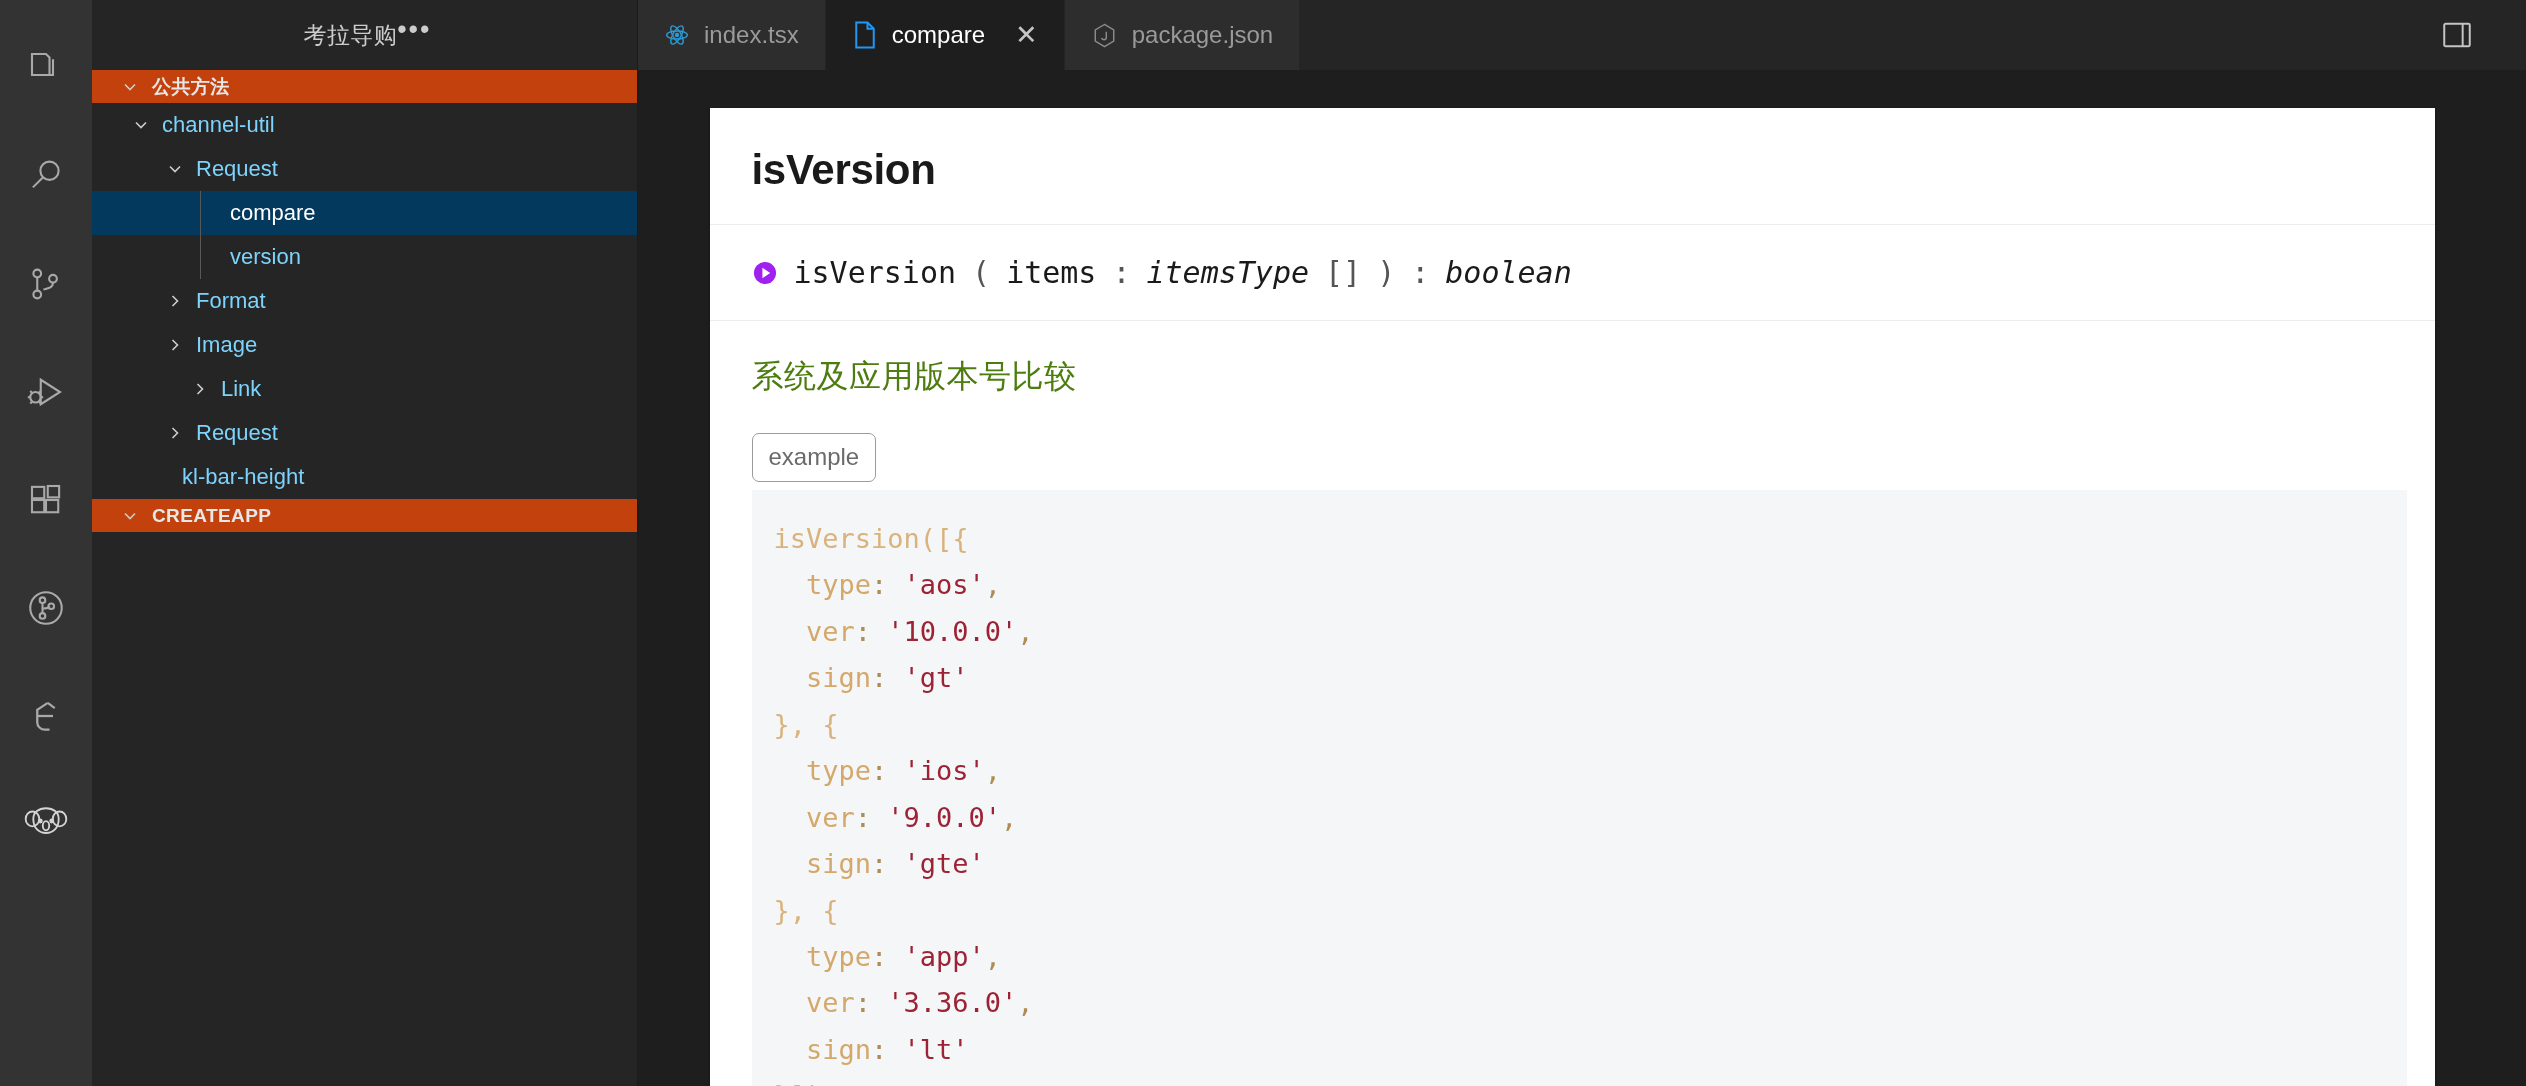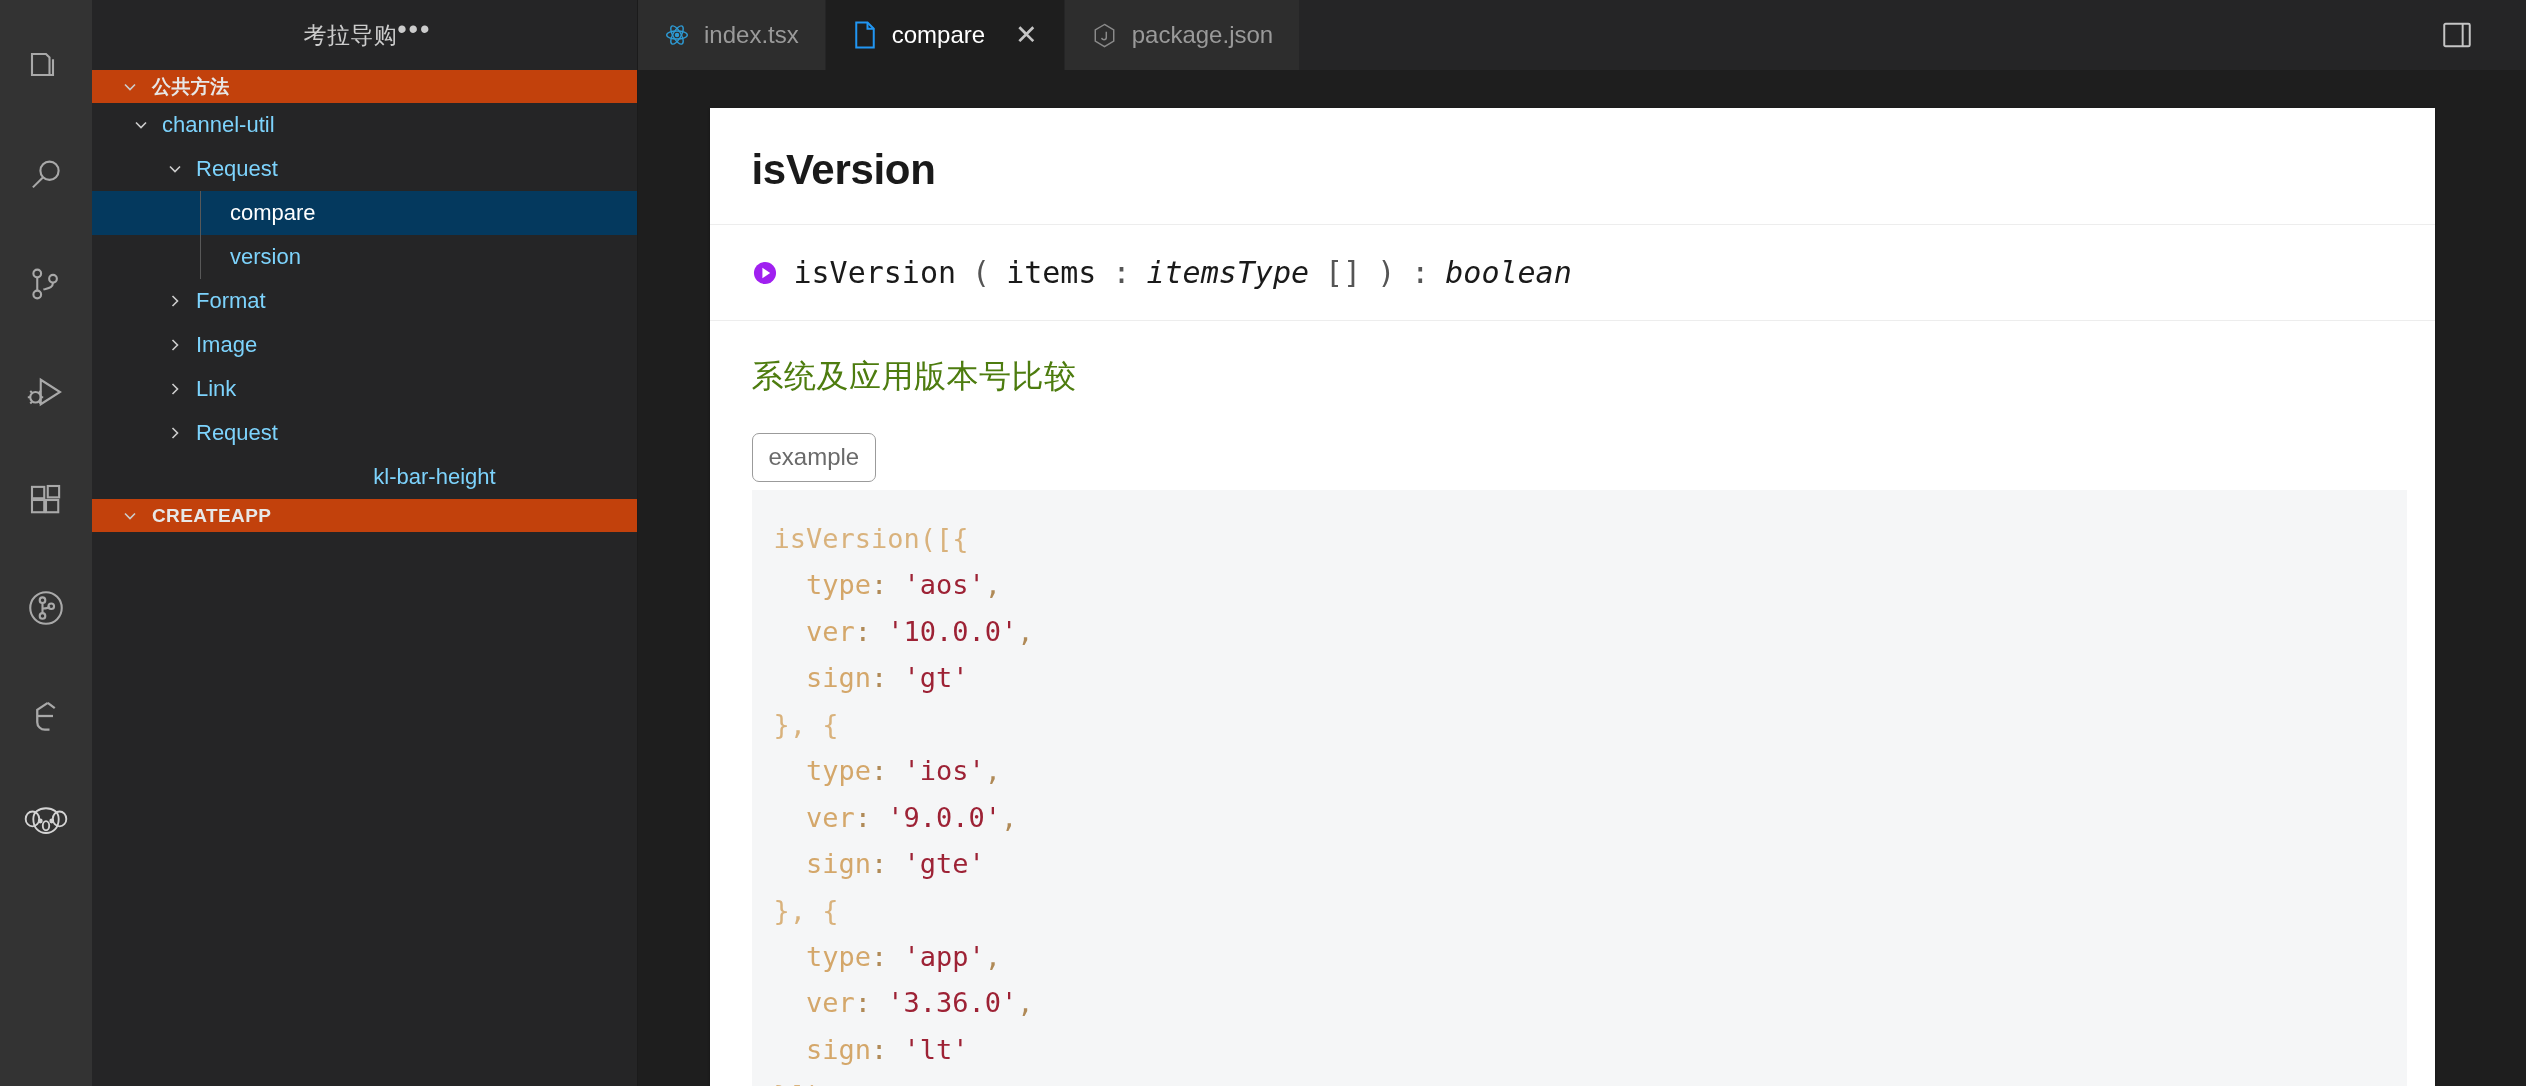--- a/index.html
+++ b/index.html
@@ -267,37 +267,37 @@
           <span class="lbl">Format</span>
         </div>
         <div class="tree-row" style="padding-left: 68px;">
           <span class="chev">
             <svg width="20" height="20" viewBox="0 0 16 16" fill="none" stroke="#cccccc" stroke-width="1.3">
               <path d="M6 4l4 4-4 4"></path>
             </svg>
           </span>
           <span class="lbl">Image</span>
         </div>
+        <div class="tree-row" style="padding-left: 93px;">
+          <span class="chev">
+            <svg width="20" height="20" viewBox="0 0 16 16" fill="none" stroke="#cccccc" stroke-width="1.3">
+              <path d="M6 4l4 4-4 4"></path>
+            </svg>
+          </span>
+          <span class="lbl">Link</span>
+        </div>
         <div class="tree-row" style="padding-left: 68px;">
           <span class="chev">
             <svg width="20" height="20" viewBox="0 0 16 16" fill="none" stroke="#cccccc" stroke-width="1.3">
               <path d="M6 4l4 4-4 4"></path>
             </svg>
           </span>
-          <span class="lbl">Link</span>
-        </div>
-        <div class="tree-row" style="padding-left: 68px;">
-          <span class="chev">
-            <svg width="20" height="20" viewBox="0 0 16 16" fill="none" stroke="#cccccc" stroke-width="1.3">
-              <path d="M6 4l4 4-4 4"></path>
-            </svg>
-          </span>
           <span class="lbl">Request</span>
         </div>
-        <div class="tree-row" style="padding-left: 104px; justify-content: center;">
+        <div class="tree-row" style="padding-left: 54px;">
           <span class="chev empty"></span>
           <span class="lbl">kl-bar-height</span>
         </div>
       </div>
 
     <div class="section-header createapp">
       <span class="chev">
         <svg width="20" height="20" viewBox="0 0 16 16" fill="none" stroke="#cccccc" stroke-width="1.3">
             <path d="M4 6l4 4 4-4"></path>
           </svg>

